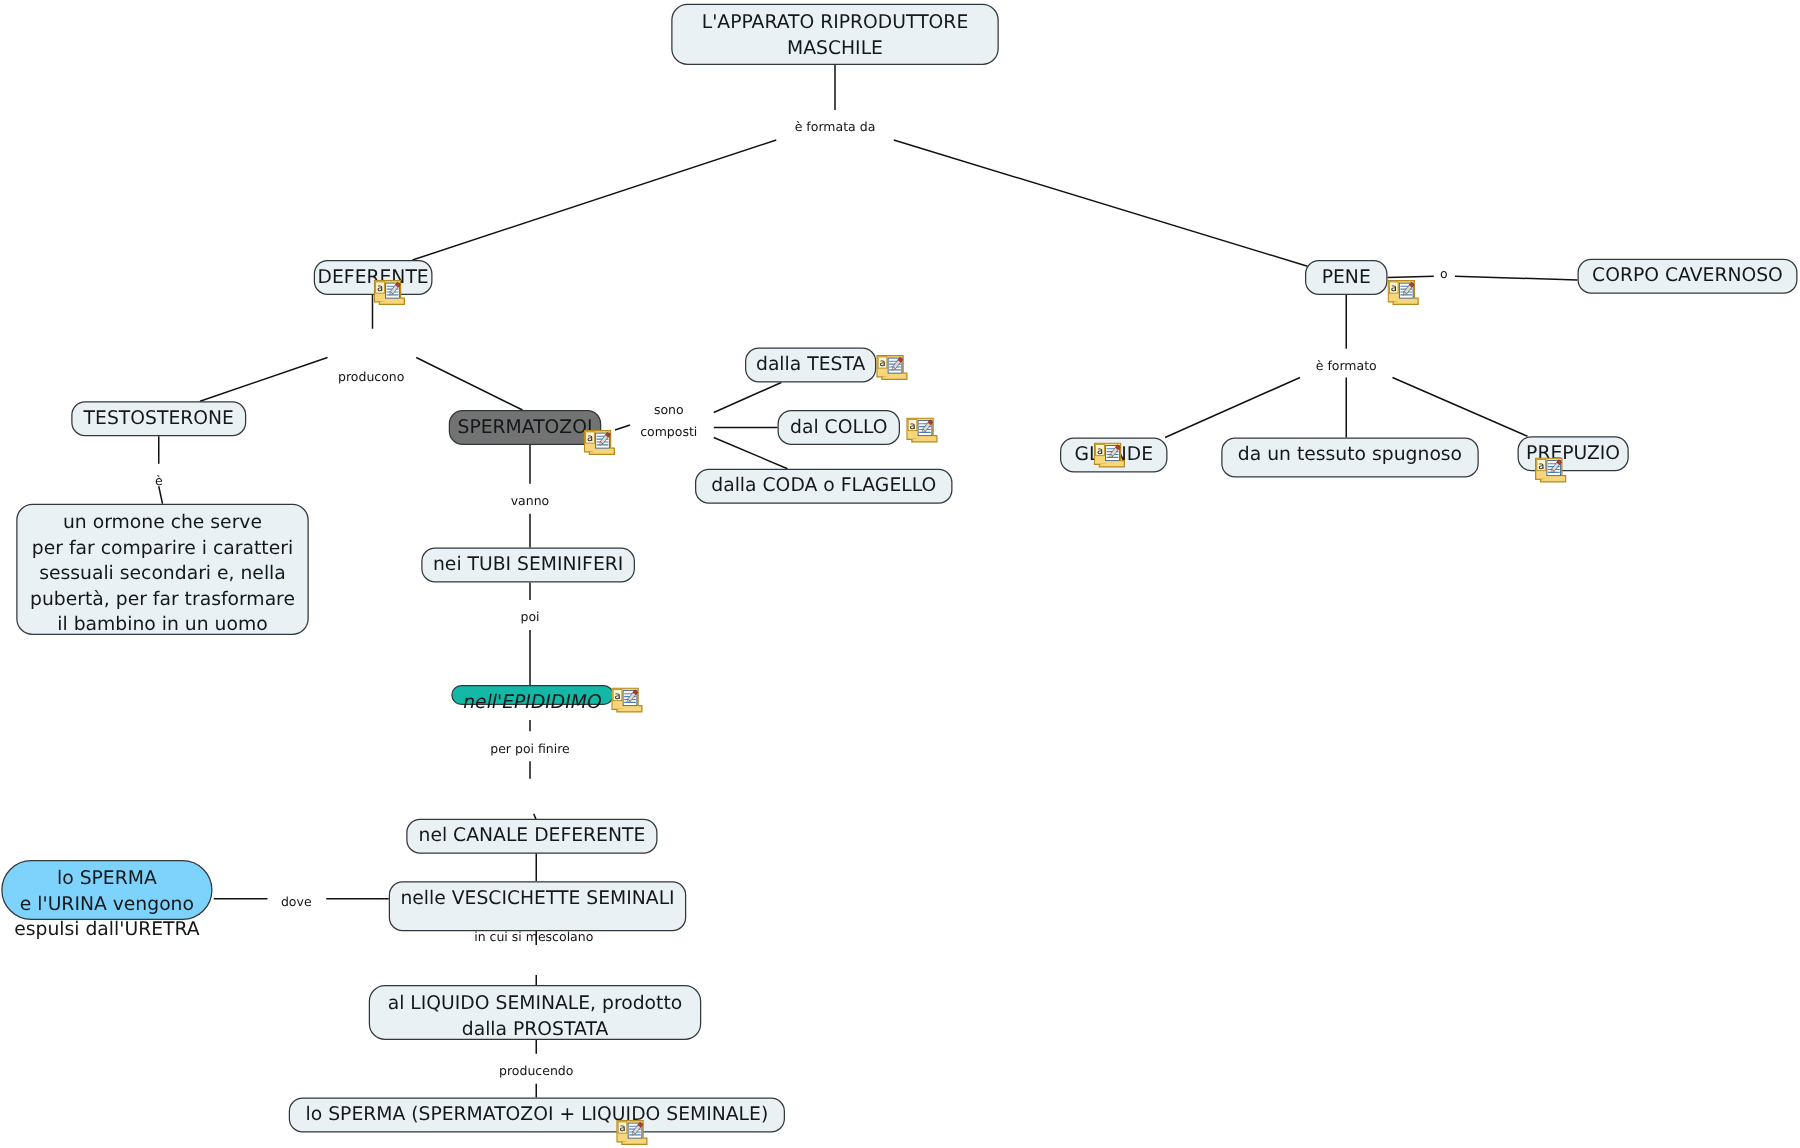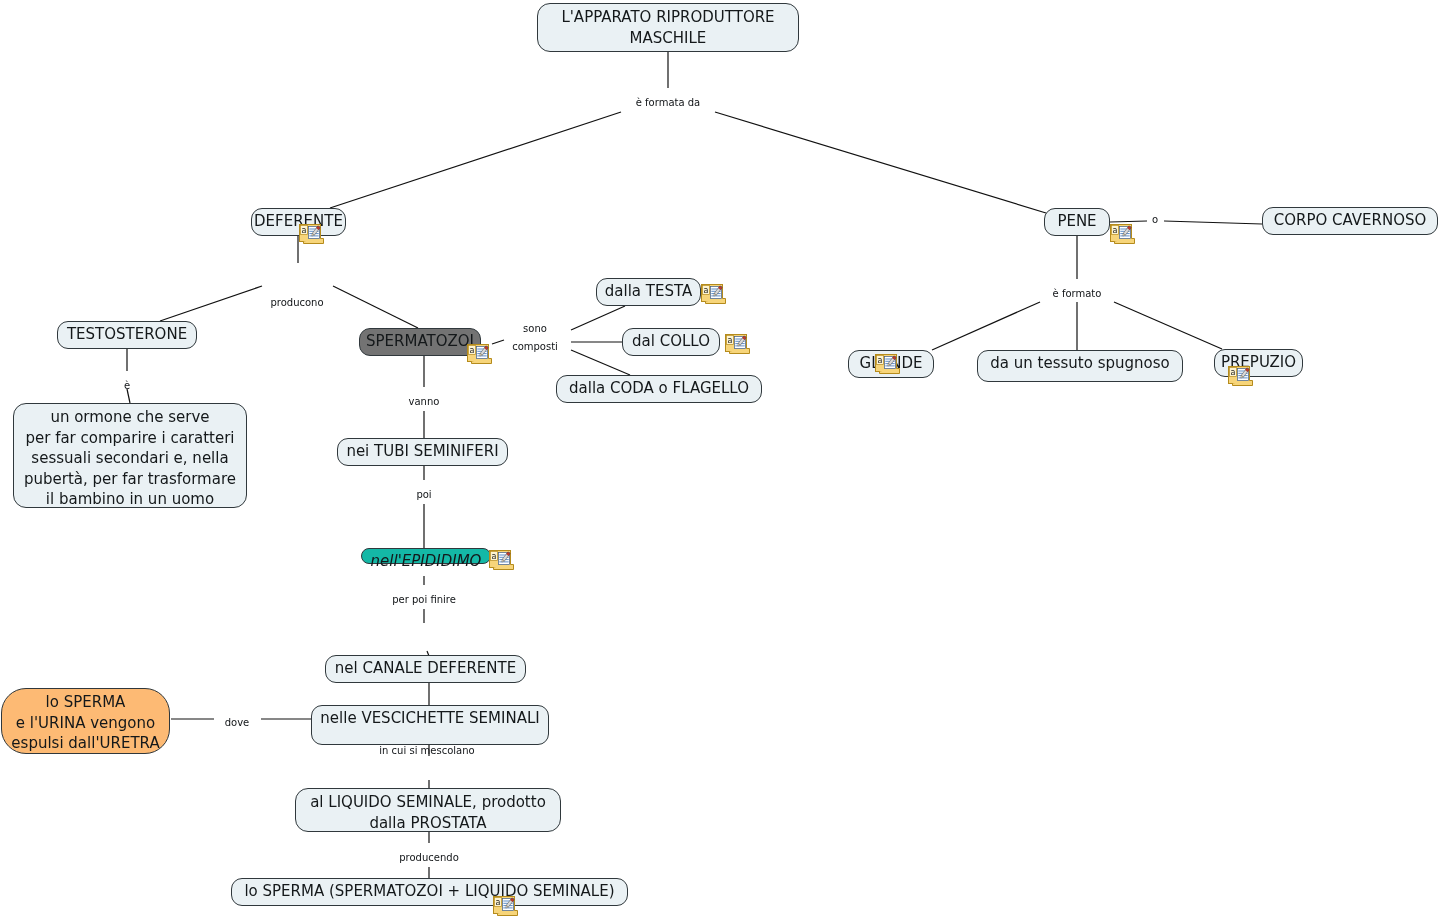--- a/index.html
+++ b/index.html
@@ -283,21 +283,21 @@
         </g>
         <g transform="rotate(38 16 8)">
           <rect x="14.6" y="1.4" width="2.8" height="9.4" fill="#d9d9d9" stroke="#555" stroke-width="0.5"></rect>
           <rect x="14.6" y="1.4" width="2.8" height="2.6" fill="#c0392b" stroke="#7b241c" stroke-width="0.4"></rect>
           <path d="M14.6 10.8 L16 13.2 L17.4 10.8 Z" fill="#f2e3c0" stroke="#555" stroke-width="0.4"></path>
         </g>
       </svg>
     </span>
     <div class="node" style="left: 325px; top: 623px; width: 201px; height: 28px; background: rgb(234, 241, 244); border-color: rgb(48, 56, 60); margin-top: 32px;"><span>nel CANALE DEFERENTE</span></div>
     <div class="node" style="left: 311px; top: 705px; width: 238px; height: 40px; background: rgb(234, 241, 244); border-color: rgb(48, 56, 60);"><span>nelle VESCICHETTE SEMINALI</span></div>
-    <div class="node multiline" style="left: 1px; top: 688px; width: 169px; height: 66px; background: #fdba74; border-color: rgb(48, 56, 60); border-radius: 25px;"><span>lo SPERMA
+    <div class="node multiline" style="left: 1px; top: 688px; width: 169px; height: 48px; background: #7dd3fc; border-color: rgb(48, 56, 60); border-radius: 25px;"><span>lo SPERMA
 e l'URINA  vengono
 espulsi dall'URETRA</span></div>
     <div class="node multiline" style="left: 295px; top: 788px; width: 266px; height: 44px; background: rgb(234, 241, 244); border-color: rgb(48, 56, 60);"><span>al LIQUIDO SEMINALE, prodotto
 dalla PROSTATA</span></div>
     <div class="node" style="left: 231px; top: 878px; width: 397px; height: 28px; background: rgb(234, 241, 244); border-color: rgb(48, 56, 60);"><span>lo SPERMA (SPERMATOZOI + LIQUIDO SEMINALE)</span></div>
     <span class="note-icon" style="left: 493px; top: 896px;">
       <svg viewBox="0 0 26 21">
         <rect x="0.5" y="0.5" width="21" height="17" fill="#f7d57a" stroke="#b58b1c"></rect>
         <path d="M21.5 14.5 L24.5 14.5 L24.5 19.5 L4.5 19.5 L4.5 17.5" fill="#f7d57a" stroke="#b58b1c"></path>
         <rect x="1.5" y="1.5" width="7" height="9" fill="#fdf4d2" stroke="#b58b1c" stroke-width="0.7"></rect>

